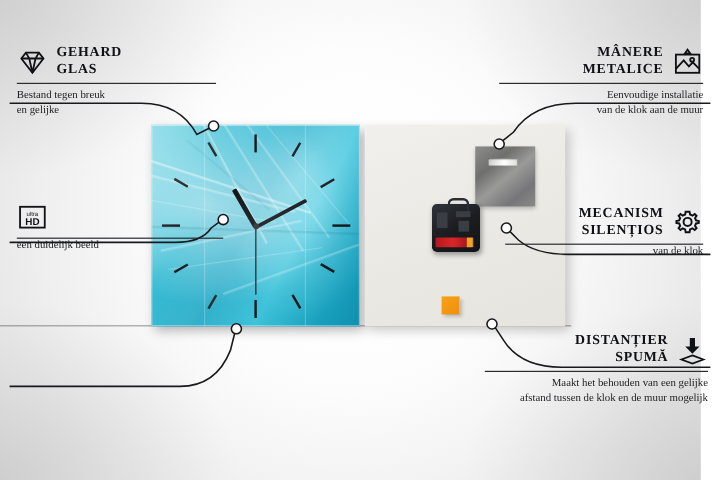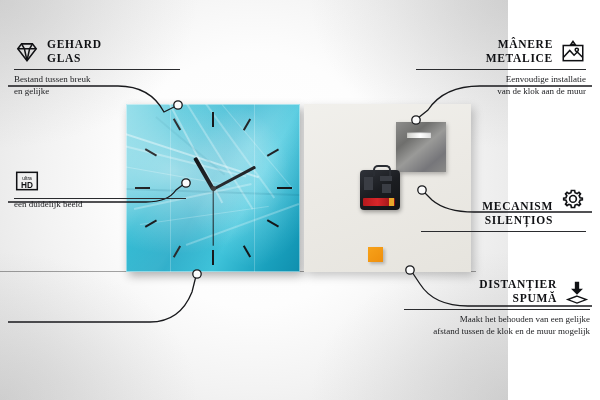--- a/index.html
+++ b/index.html
@@ -2,21 +2,21 @@
 <html><head>
 <meta charset="utf-8">
 <style>
   html,body{margin:0;padding:0;}
   body{
     width:600px;height:400px;overflow:hidden;
     font-family:"Liberation Serif", serif;
     background:#ffffff;
   }
   #stage{
-    position:relative;width:508px;height:400px;
+    position:relative;width:584px;height:400px;
     background:
       radial-gradient(circle at 50% 45%, #ffffff 0%, #fdfdfd 38%, #f3f3f3 62%, #e9e9e9 82%, #e2e2e2 100%);
   }
   
   .vig{position:absolute;width:200px;height:150px;pointer-events:none;}
   .vig.tl{left:0;top:0;background:radial-gradient(ellipse at 0% 0%, rgba(160,160,160,.30), rgba(255,255,255,0) 70%);}
   .vig.tr{right:0;top:0;background:radial-gradient(ellipse at 100% 0%, rgba(160,160,160,.30), rgba(255,255,255,0) 70%);}
   .vig.bl{left:0;bottom:0;background:radial-gradient(ellipse at 0% 100%, rgba(160,160,160,.30), rgba(255,255,255,0) 70%);}
   .vig.br{right:0;bottom:0;background:radial-gradient(ellipse at 100% 100%, rgba(160,160,160,.30), rgba(255,255,255,0) 70%);}
 
@@ -204,21 +204,21 @@
           <path d="M3.5 9 L7 4.5 H17 L20.5 9 L12 20 Z"></path>
           <path d="M3.5 9 H20.5 M7 4.5 L9.6 9 L12 20 M17 4.5 L14.4 9 L12 20 M9.6 9 H14.4"></path>
         </svg>
       </span>
       <span>
         <div class="ttl">GEHARD</div>
         <div class="ttl">GLAS</div>
       </span>
     </div>
     <div class="rule" style="margin-top:4px;width:166px;"></div>
-    <div class="sub" style="margin-top:4px;">Bestand tussen breuk</div>
+    <div class="sub" style="margin-top:4px;">Bestand tegen breuk</div>
     <div class="sub">en gelijke</div>
   </div>
 
   <div class="cal left" style="left:14px;top:168px;width:175px;">
     <div class="head">
       <span class="ico">
         <svg viewBox="0 0 24 24" fill="none" stroke="currentColor" stroke-width="1.4">
           <rect x="2.5" y="4" width="19" height="16"></rect>
           <text x="12" y="11" font-family="Liberation Sans, sans-serif" font-size="4.6" text-anchor="middle" fill="currentColor" stroke="none">ultra</text>
           <text x="12" y="18" font-family="Liberation Sans, sans-serif" font-size="7.6" font-weight="bold" text-anchor="middle" fill="currentColor" stroke="none">HD</text>
@@ -246,34 +246,35 @@
       </span>
     </div>
     <div class="rule" style="margin-top:4px;width:170px;"></div>
     <div class="sub" style="margin-top:4px;">Eenvoudige installatie</div>
     <div class="sub">van de klok aan de muur</div>
   </div>
 
   <div class="cal right" style="left:421px;top:172px;width:165px;">
     <div class="head">
       <span>
-        <div class="ttl" style="text-align:right;margin-top:28px;">MECANISM</div>
+        <div class="ttl" style="text-align:right;">MECANISM</div>
         <div class="ttl" style="text-align:right;">SILENȚIOS</div>
       </span>
       <span class="ico">
         <svg viewBox="0 0 24 24" fill="none" stroke="currentColor" stroke-width="1.5">
           <path d="M12 3.2 L13.5 3.2 L13.9 5.3 L15.8 6.1 L17.5 4.9 L18.9 6.3 L17.7 8 L18.5 9.9 L20.6 10.3 L20.6 11.8
                    L18.5 12.2 L17.7 14.1 L18.9 15.8 L17.5 17.2 L15.8 16 L13.9 16.8 L13.5 18.9 L12 18.9
                    L10.5 18.9 L10.1 16.8 L8.2 16 L6.5 17.2 L5.1 15.8 L6.3 14.1 L5.5 12.2 L3.4 11.8 L3.4 10.3
                    L5.5 9.9 L6.3 8 L5.1 6.3 L6.5 4.9 L8.2 6.1 L10.1 5.3 L10.5 3.2 Z"></path>
           <circle cx="12" cy="11" r="3.1"></circle>
         </svg>
       </span>
     </div>
     <div class="rule" style="margin-top:4px;width:165px;"></div>
+    <div class="sub">van de klok</div>
   </div>
 
   <div class="cal right" style="left:404px;top:278px;width:186px;">
     <div class="head">
       <span>
         <div class="ttl" style="text-align:right;">DISTANȚIER</div>
         <div class="ttl" style="text-align:right;">SPUMĂ</div>
       </span>
       <span class="ico">
         <svg viewBox="0 0 24 24" fill="none" stroke="currentColor" stroke-width="1.3">

